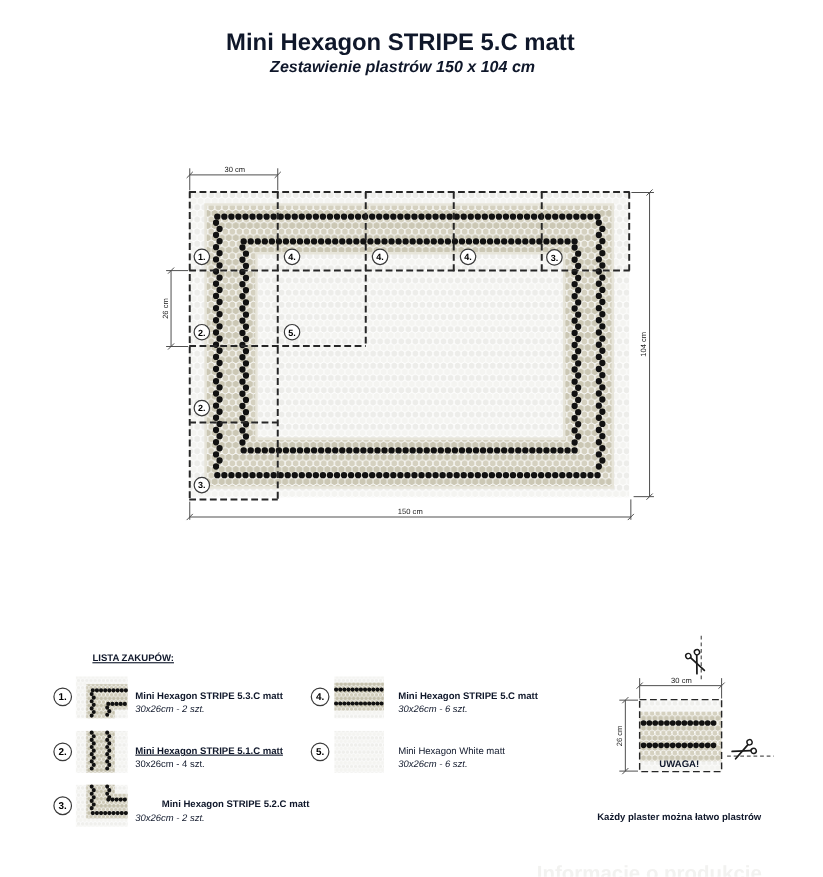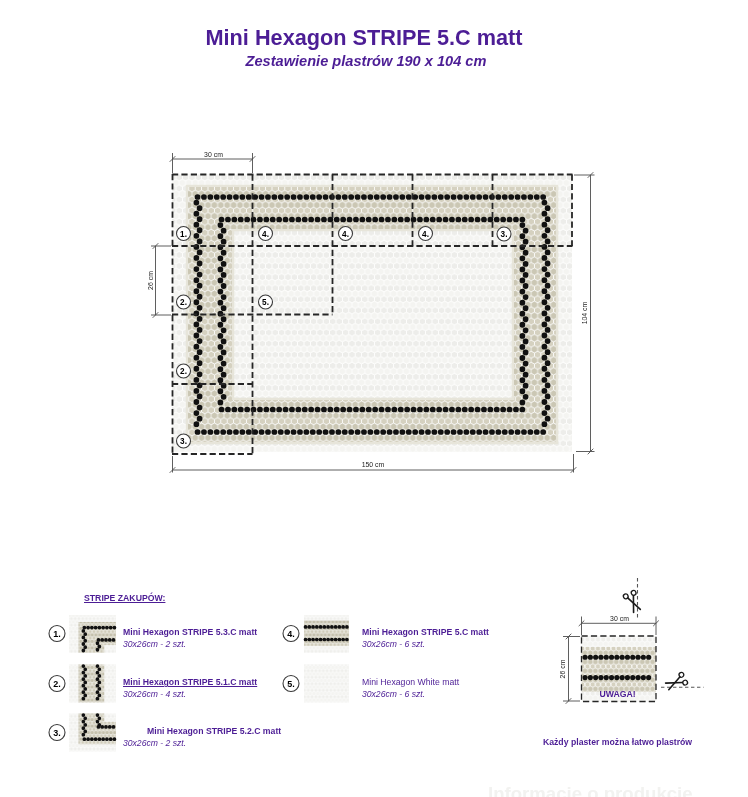--- a/index.html
+++ b/index.html
@@ -1,15 +1,15 @@
 <!DOCTYPE html>
 <html><head><meta charset="utf-8"><style>
 html,body{margin:0;padding:0;background:#ffffff;}
 body{width:748px;height:797px;position:relative;overflow:hidden;font-family:"Liberation Sans",sans-serif;}
-.t{position:absolute;white-space:nowrap;color:#4c1d95;line-height:1.15;}
+.t{position:absolute;white-space:nowrap;color:#0f172a;line-height:1.15;}
 </style></head><body>
 <svg width="748" height="797" viewBox="0 0 748 797" style="position:absolute;left:0;top:0" font-family="Liberation Sans, sans-serif">
 <defs>
 <pattern id="hw" width="6.4" height="11.085" patternUnits="userSpaceOnUse">
         <rect width="6.4" height="11.085" fill="#ffffff"></rect>
         <path d="M0.00 -3.70L3.20 -1.85L3.20 1.85L0.00 3.70L-3.20 1.85L-3.20 -1.85ZM6.40 -3.70L9.60 -1.85L9.60 1.85L6.40 3.70L3.20 1.85L3.20 -1.85ZM0.00 7.39L3.20 9.24L3.20 12.93L0.00 14.78L-3.20 12.93L-3.20 9.24ZM6.40 7.39L9.60 9.24L9.60 12.93L6.40 14.78L3.20 12.93L3.20 9.24Z" fill="#ededea" stroke="#ffffff" stroke-width="0.7"></path>
         <path d="M3.20 1.85L6.40 3.69L6.40 7.39L3.20 9.24L0.00 7.39L0.00 3.69Z" fill="#f4f4f1" stroke="#ffffff" stroke-width="0.7"></path>
       </pattern>
 <pattern id="hb" width="6.4" height="11.085" patternUnits="userSpaceOnUse">
         <rect width="6.4" height="11.085" fill="#ffffff"></rect>
@@ -168,26 +168,26 @@
       <circle cx="-7.3" cy="-4.9" r="2.7" stroke-width="1.5"></circle>
     </g>
 <g transform="translate(677.5 681.5) rotate(154.5) scale(0.88)" stroke="#1a1a1a" fill="none">
       <line x1="-4.5" y1="3.4" x2="13" y2="-4.2" stroke-width="1.8" stroke-linecap="round"></line>
       <line x1="-4.5" y1="-3.4" x2="13" y2="4.2" stroke-width="1.8" stroke-linecap="round"></line>
       <circle cx="-7.3" cy="4.9" r="2.7" stroke-width="1.5"></circle>
       <circle cx="-7.3" cy="-4.9" r="2.7" stroke-width="1.5"></circle>
     </g>
 </svg>
 <div class="t" style="left:364px;top:26px;transform:translateX(-50%);font-size:21.7px;font-weight:bold;">Mini Hexagon STRIPE 5.C matt</div>
-<div class="t" style="left:366px;top:52.5px;transform:translateX(-50%);font-size:14.6px;font-weight:bold;font-style:italic;">Zestawienie plastrów 190 x 104 cm</div>
-<div class="t" style="left:84px;top:593px;font-size:8.7px;font-weight:bold;text-decoration:underline;">STRIPE ZAKUPÓW:</div>
+<div class="t" style="left:366px;top:52.5px;transform:translateX(-50%);font-size:14.6px;font-weight:bold;font-style:italic;">Zestawienie plastrów 150 x 104 cm</div>
+<div class="t" style="left:84px;top:593px;font-size:8.7px;font-weight:bold;text-decoration:underline;">LISTA ZAKUPÓW:</div>
 <div class="t" style="left:123px;top:627.2px;font-size:8.7px;font-weight:bold;text-align:center;">Mini Hexagon STRIPE 5.3.C matt</div>
 <div class="t" style="left:123px;top:640.2px;font-size:8.6px;font-style:italic;">30x26cm - 2 szt.</div>
 <div class="t" style="left:123px;top:677.2px;font-size:8.7px;font-weight:bold;text-decoration:underline;">Mini Hexagon STRIPE 5.1.C matt</div>
-<div class="t" style="left:123px;top:690.2px;font-size:8.6px;font-style:italic;">30x26cm - 4 szt.</div>
+<div class="t" style="left:123px;top:690.2px;font-size:8.6px;">30x26cm - 4 szt.</div>
 <div class="t" style="left:123px;top:726.2px;font-size:8.7px;font-weight:bold;padding-left:24px;">Mini Hexagon STRIPE 5.2.C matt</div>
 <div class="t" style="left:123px;top:739.2px;font-size:8.6px;font-style:italic;">30x26cm - 2 szt.</div>
 <div class="t" style="left:362px;top:627.2px;font-size:8.7px;font-weight:bold;">Mini Hexagon STRIPE 5.C matt</div>
 <div class="t" style="left:362px;top:640.2px;font-size:8.6px;font-style:italic;">30x26cm - 6 szt.</div>
 <div class="t" style="left:362px;top:677.2px;font-size:8.7px;font-weight:normal;">Mini Hexagon White matt</div>
 <div class="t" style="left:362px;top:690.2px;font-size:8.6px;font-style:italic;">30x26cm - 6 szt.</div>
 <div class="t" style="left:617.5px;top:689px;transform:translateX(-50%);font-size:8.7px;font-weight:bold;">UWAGA!</div>
 <div class="t" style="left:617.5px;top:736.8px;transform:translateX(-50%);font-size:8.7px;font-weight:bold;">Każdy plaster można łatwo plastrów</div>
 <div class="t" style="left:488px;top:783px;font-size:18.6px;font-weight:bold;color:#f2f2f0;">Informacje o produkcie</div>
 </body></html>

